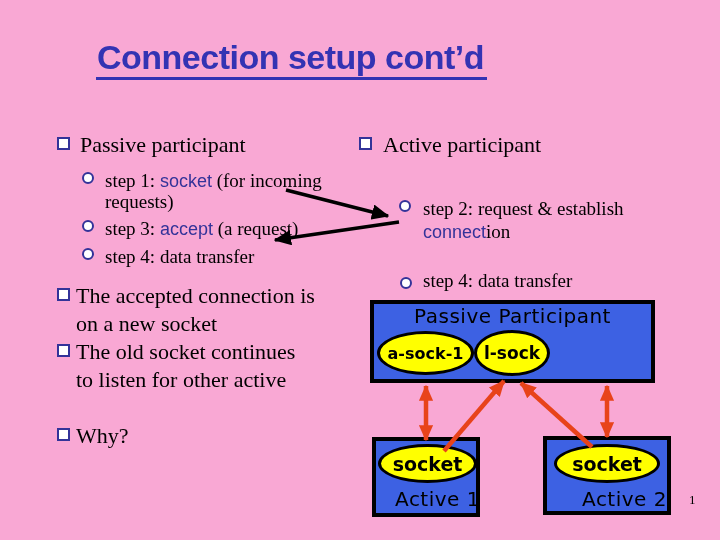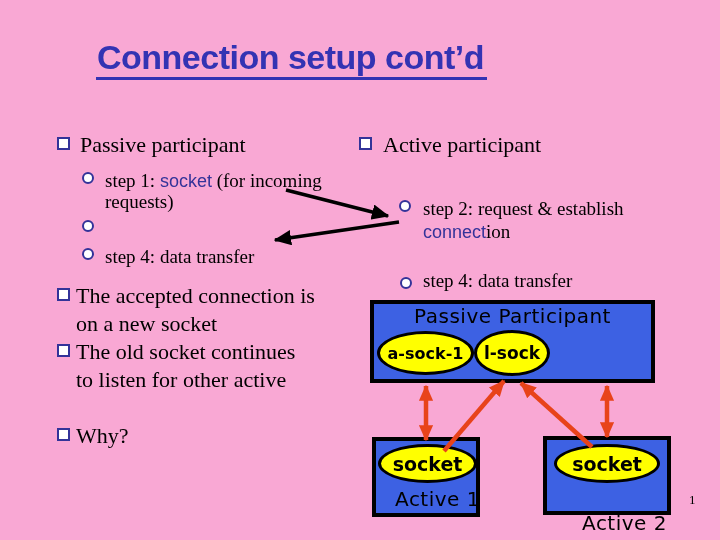--- a/index.html
+++ b/index.html
@@ -65,20 +65,21 @@
   <div class="title">Connection setup cont’d</div>
 
   <div class="sq" style="left:57px;top:137px"></div>
   <div class="t22" style="left:80px;top:133px">Passive participant</div>
 
   <div class="circ" style="left:82px;top:172px"></div>
   <div class="t19" style="left:105px;top:170px"><span>step 1: </span><span class="kw">socket</span><span> (for incoming</span></div>
   <div class="t19" style="left:105px;top:191px">requests)</div>
 
   <div class="circ" style="left:82px;top:220px"></div>
+  <div class="t19" style="left:105px;top:218px"><span>step 3: </span><span class="kw">accept</span><span> (a request)</span></div>
 
   <div class="circ" style="left:82px;top:248px"></div>
   <div class="t19" style="left:105px;top:246px">step 4: data transfer</div>
 
   <div class="sq" style="left:57px;top:288px"></div>
   <div class="t22" style="left:76px;top:284px">The accepted connection is</div>
   <div class="t22" style="left:76px;top:312px">on a new socket</div>
 
   <div class="sq" style="left:57px;top:344px"></div>
   <div class="t22" style="left:76px;top:340px">The old socket continues</div>
@@ -101,21 +102,21 @@
   <div class="boxtitle comic" style="left:370px;top:304px;width:285px">Passive Participant</div>
   <div class="ell comic" style="left:377px;top:331px;width:97px;height:44px;font-size:16px">a-sock-1</div>
   <div class="ell comic" style="left:474px;top:330px;width:76px;height:46px;font-size:17px">l-sock</div>
 
   <div class="bluebox" style="left:372px;top:437px;width:108px;height:80px"></div>
   <div class="ell comic" style="left:378px;top:444px;width:99px;height:39px;font-size:19px">socket</div>
   <div class="activelabel comic" style="left:372px;top:488px;width:108px">Active 1</div>
 
   <div class="bluebox" style="left:543px;top:436px;width:128px;height:79px"></div>
   <div class="ell comic" style="left:554px;top:444px;width:106px;height:39px;font-size:19px">socket</div>
-  <div class="activelabel comic" style="left:543px;top:512px;width:124px">Active 2</div>
+  <div class="activelabel comic" style="left:543px;top:488px;width:124px">Active 2</div>
 
   <div class="pagenum">1</div>
 
   <svg id="overlay" width="720" height="540" viewBox="0 0 720 540">
     <defs>
       <marker id="mblack" markerWidth="5" markerHeight="4.4" refX="4.6" refY="2.2" orient="auto" markerUnits="strokeWidth">
         <path d="M0,0 L5,2.2 L0,4.4 z" fill="#000"></path>
       </marker>
       <marker id="mred" markerWidth="3.6" markerHeight="3.2" refX="3.3" refY="1.6" orient="auto-start-reverse" markerUnits="strokeWidth">
         <path d="M0,0 L3.6,1.6 L0,3.2 z" fill="#e8431a"></path>

